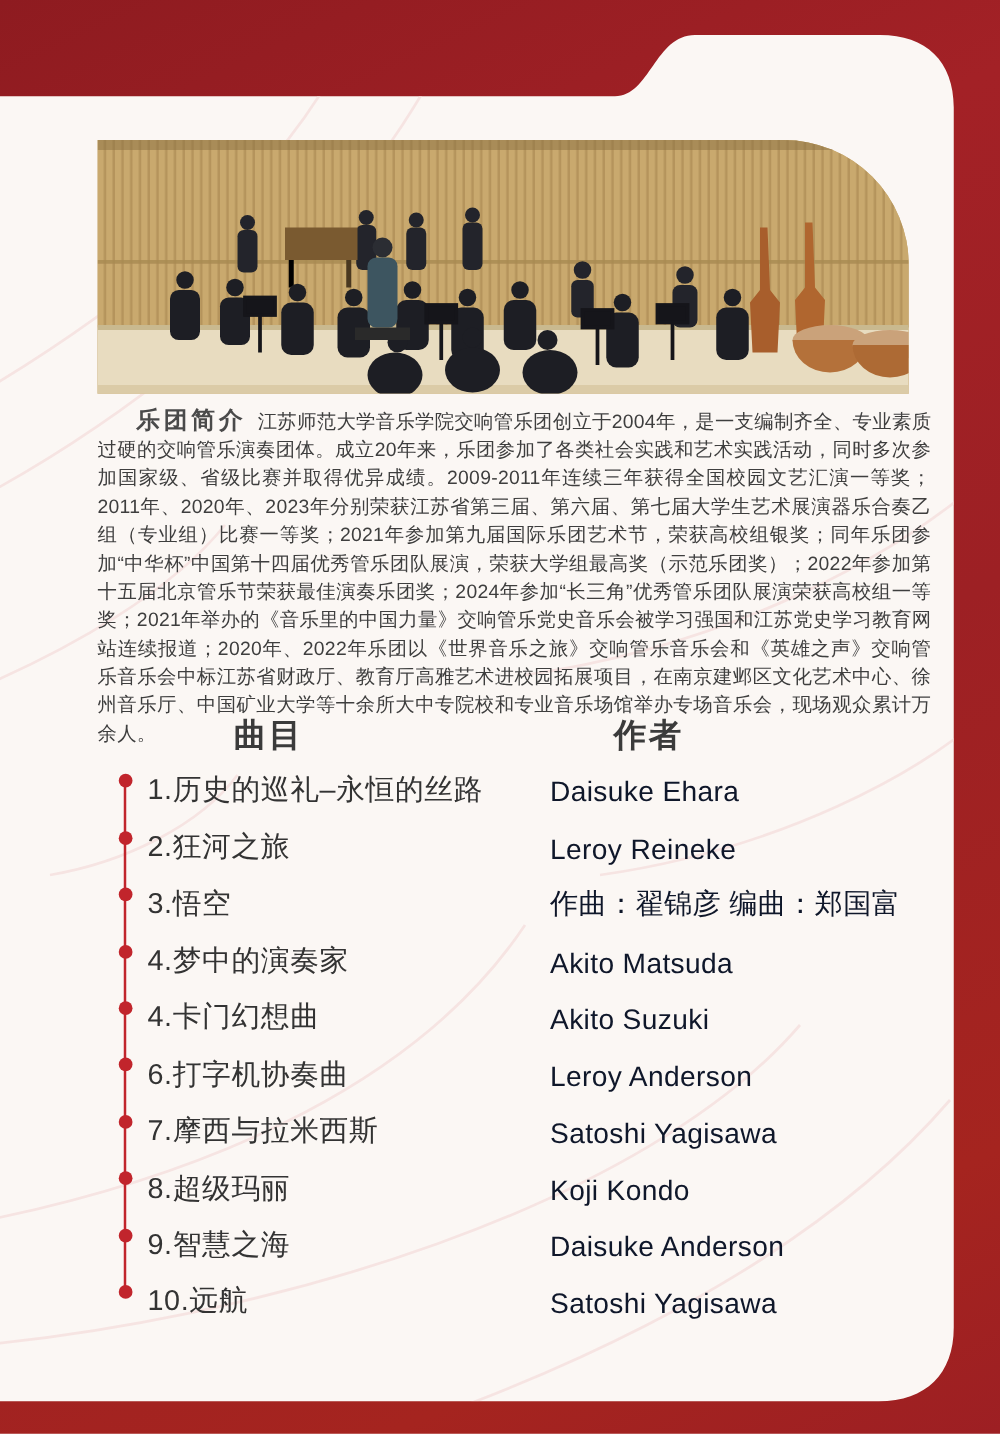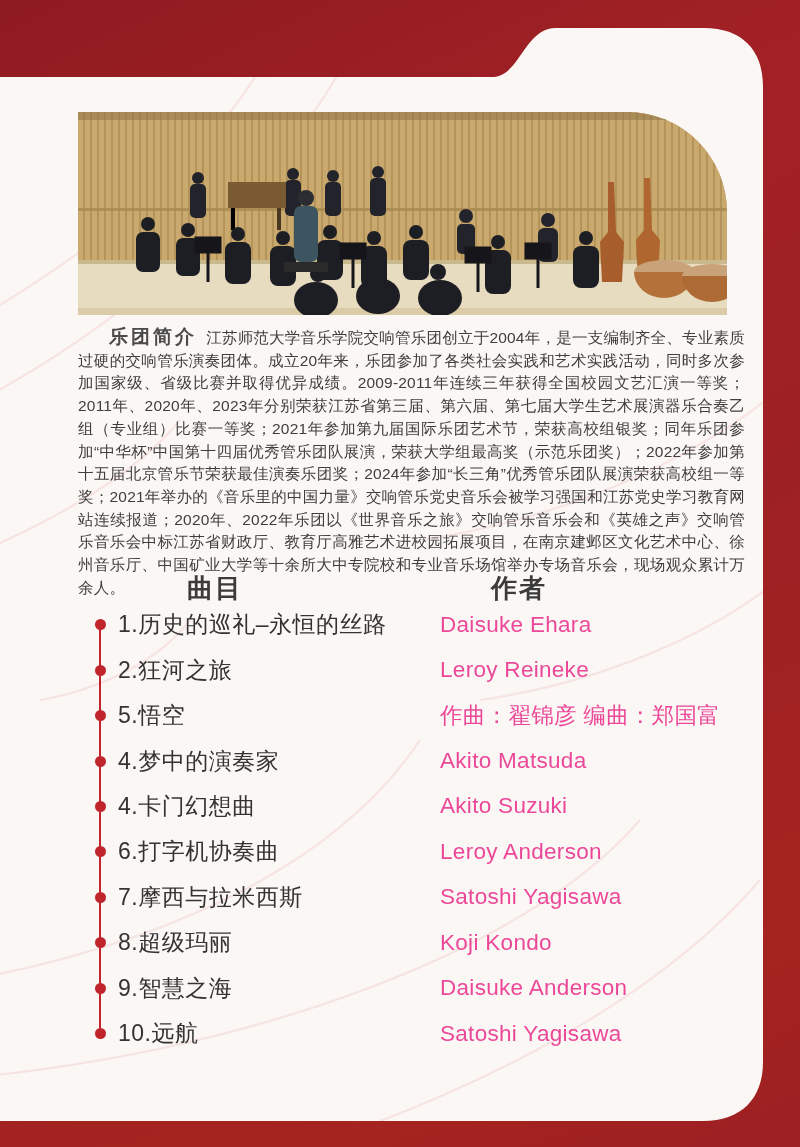--- a/index.html
+++ b/index.html
@@ -35,31 +35,31 @@
   #hdr-author{left:449px;}
   
   .timeline-line{
     position:absolute;left:98.6px;top:625px;width:2.8px;height:409px;
     background:#c1252c;border-radius:2px;
   }
   ol.program{
     position:absolute;left:0;top:602px;width:770px;margin:0;padding:0;list-style:none;
   }
   ol.program li{
-    position:relative;height:45.45px;display:flex;align-items:center;
+    position:relative;height:45.45px;display:flex;align-items:flex-end;
   }
   .dot{
     position:absolute;left:94.5px;top:50%;width:11px;height:11px;margin-top:-5.5px;
     border-radius:50%;background:#c1252c;
   }
   .p-title{
     margin-left:118px;font-size:23px;color:#333333;letter-spacing:0.5px;white-space:nowrap;
   }
   .p-composer{
-    position:absolute;left:440px;font-size:22.5px;color:#ec4899;letter-spacing:0.3px;white-space:nowrap;
+    position:absolute;left:440px;font-size:22.5px;color:#0f172a;letter-spacing:0.3px;white-space:nowrap;
   }
 </style>
 </head>
 <body>
 
 <svg id="card-svg" viewBox="0 0 800 1147" xmlns="http://www.w3.org/2000/svg" aria-hidden="true">
   <defs>
     <clipPath id="cardClip">
       <path d="M0 77 L492 77 C520 77 524 28 556 28 L704 28 C741 28 763 49 763 86
                L763 1062 C763 1099 741 1121 703 1121 L0 1121 Z"></path>
@@ -189,21 +189,21 @@
   </li>
 
   <li>
     <span class="dot"></span>
     <span class="p-title">2.狂河之旅</span>
     <span class="p-composer">Leroy Reineke</span>
   </li>
 
   <li>
     <span class="dot"></span>
-    <span class="p-title">5.悟空</span>
+    <span class="p-title">3.悟空</span>
     <span class="p-composer">作曲：翟锦彦  编曲：郑国富</span>
   </li>
 
   <li>
     <span class="dot"></span>
     <span class="p-title">4.梦中的演奏家</span>
     <span class="p-composer">Akito Matsuda</span>
   </li>
 
   <li>

